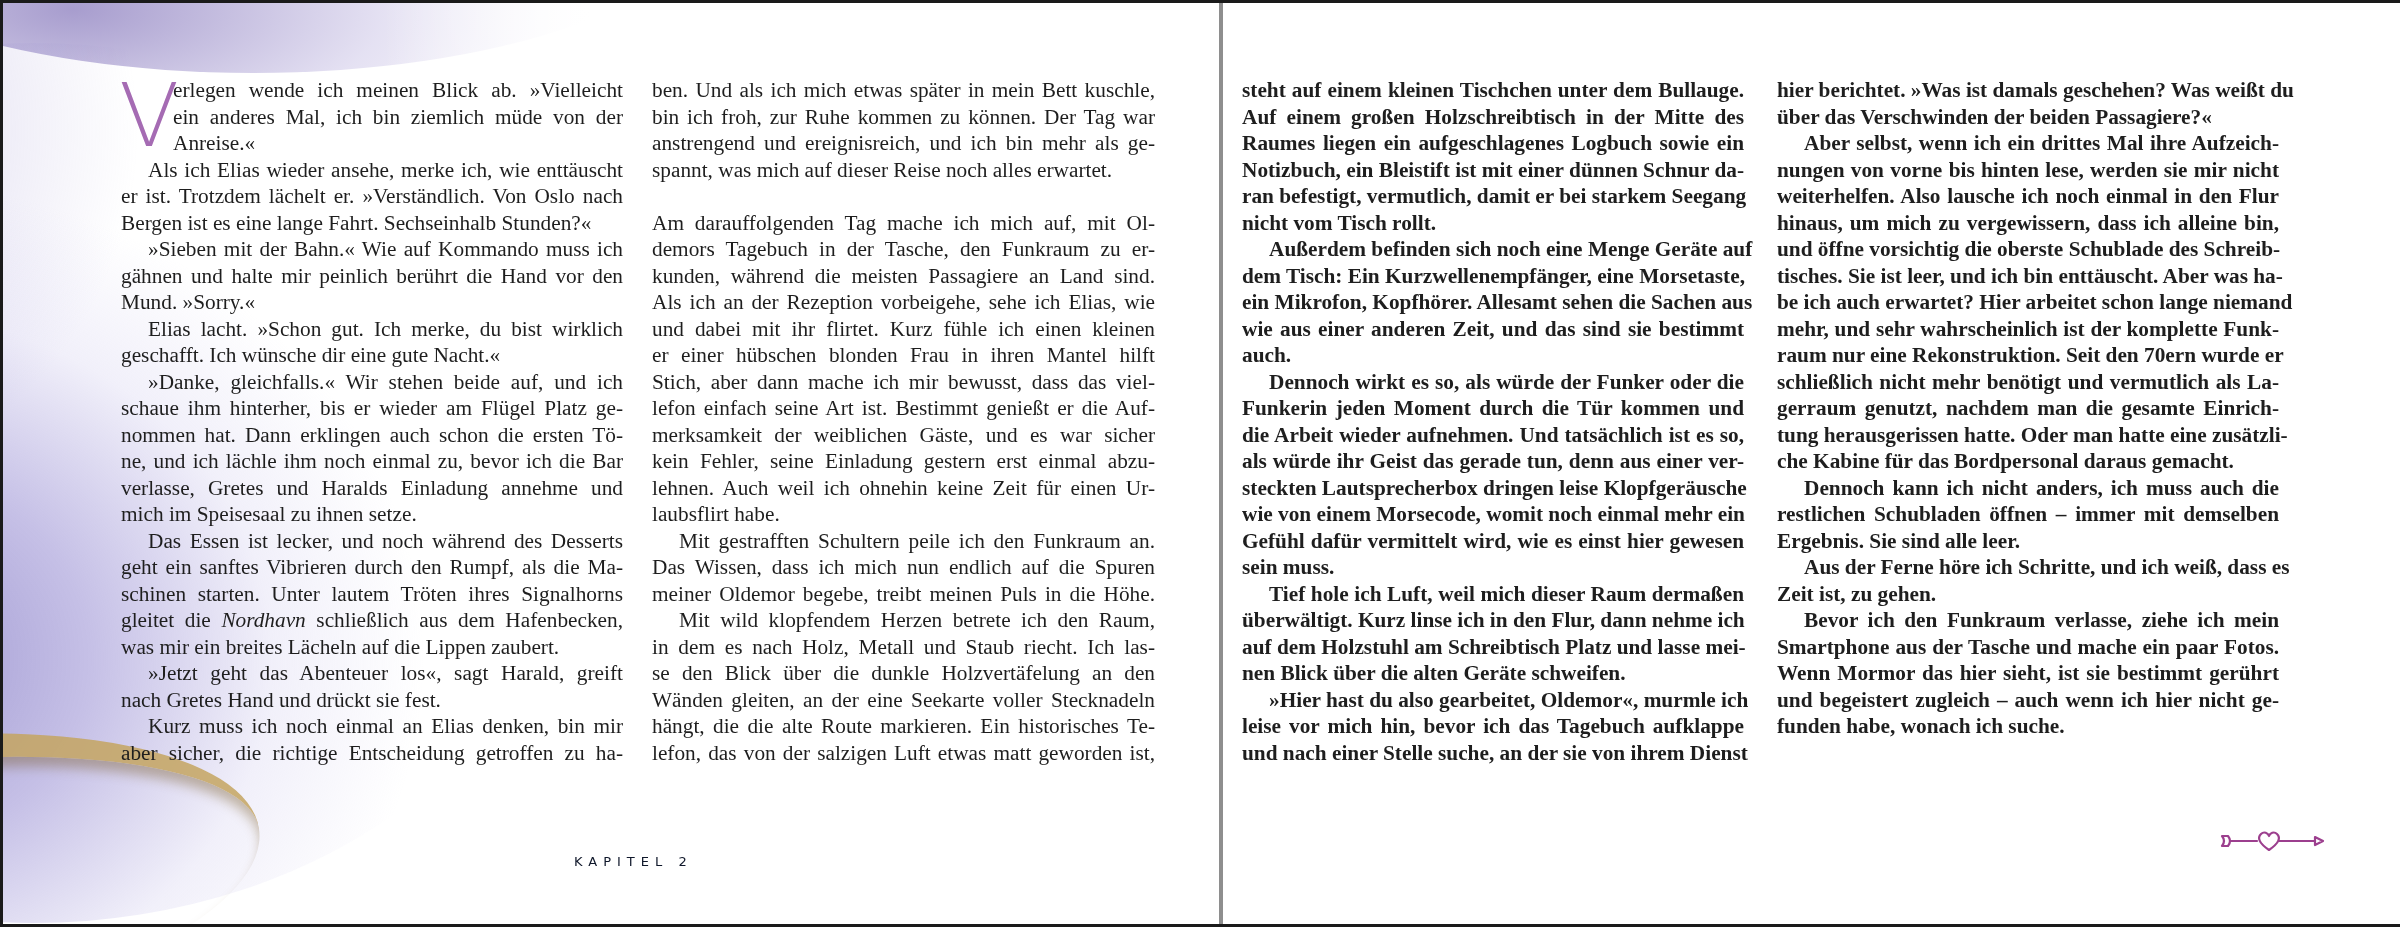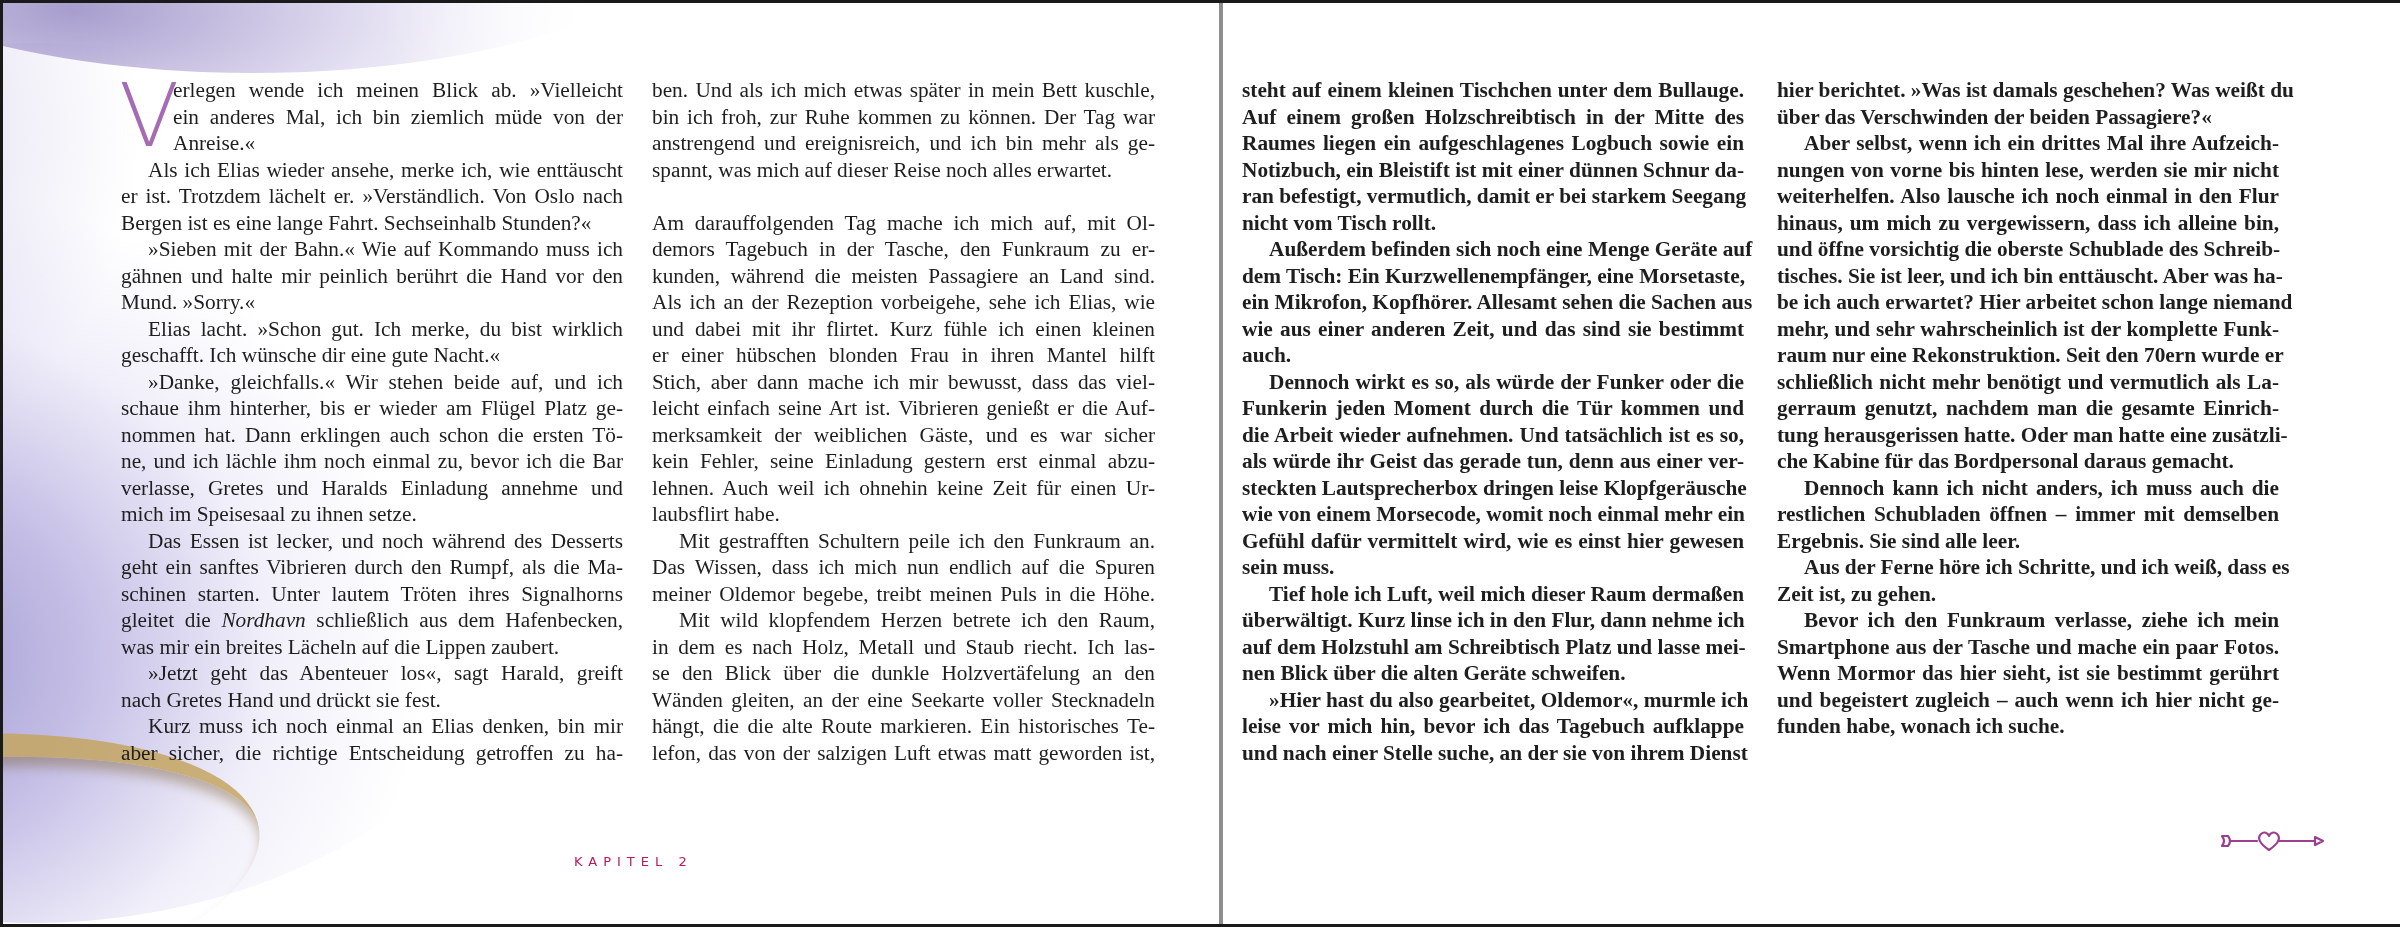--- a/index.html
+++ b/index.html
@@ -118,21 +118,21 @@
       color: #a56bb3;
     }
     .italic { font-style: italic; }
 
     .footer {
       position: absolute;
       top: 851px;
       font-family: "DejaVu Sans", sans-serif;
       font-size: 13px;
       letter-spacing: 6px;
-      color: #be185d;
+      color: #0f172a;
     }
     .footer-left { left: 571px; }
 
     .ornament {
       position: absolute;
       left: 2216px; top: 826px;
       width: 108px; height: 24px;
     }
   </style>
 </head>
@@ -183,21 +183,21 @@
         <span class="line">anstrengend und ereignisreich, und ich bin mehr als ge-</span>
         <span class="line last">spannt, was mich auf dieser Reise noch alles erwartet.</span>
         <span class="blank"></span>
         <span class="line">Am darauffolgenden Tag mache ich mich auf, mit Ol-</span>
         <span class="line">demors Tagebuch in der Tasche, den Funkraum zu er-</span>
         <span class="line">kunden, während die meisten Passagiere an Land sind.</span>
         <span class="line">Als ich an der Rezeption vorbeigehe, sehe ich Elias, wie</span>
         <span class="line">und dabei mit ihr flirtet. Kurz fühle ich einen kleinen</span>
         <span class="line">er einer hübschen blonden Frau in ihren Mantel hilft</span>
         <span class="line">Stich, aber dann mache ich mir bewusst, dass das viel-</span>
-        <span class="line">leicht einfach seine Art ist. Vibrieren genießt er die Auf-</span>
+        <span class="line">lefon einfach seine Art ist. Bestimmt genießt er die Auf-</span>
         <span class="line">merksamkeit der weiblichen Gäste, und es war sicher</span>
         <span class="line">kein Fehler, seine Einladung gestern erst einmal abzu-</span>
         <span class="line">lehnen. Auch weil ich ohnehin keine Zeit für einen Ur-</span>
         <span class="line last">laubsflirt habe.</span>
         <span class="line indent">Mit gestrafften Schultern peile ich den Funkraum an.</span>
         <span class="line">Das Wissen, dass ich mich nun endlich auf die Spuren</span>
         <span class="line">meiner Oldemor begebe, treibt meinen Puls in die Höhe.</span>
         <span class="line indent">Mit wild klopfendem Herzen betrete ich den Raum,</span>
         <span class="line">in dem es nach Holz, Metall und Staub riecht. Ich las-</span>
         <span class="line">se den Blick über die dunkle Holzvertäfelung an den</span>

